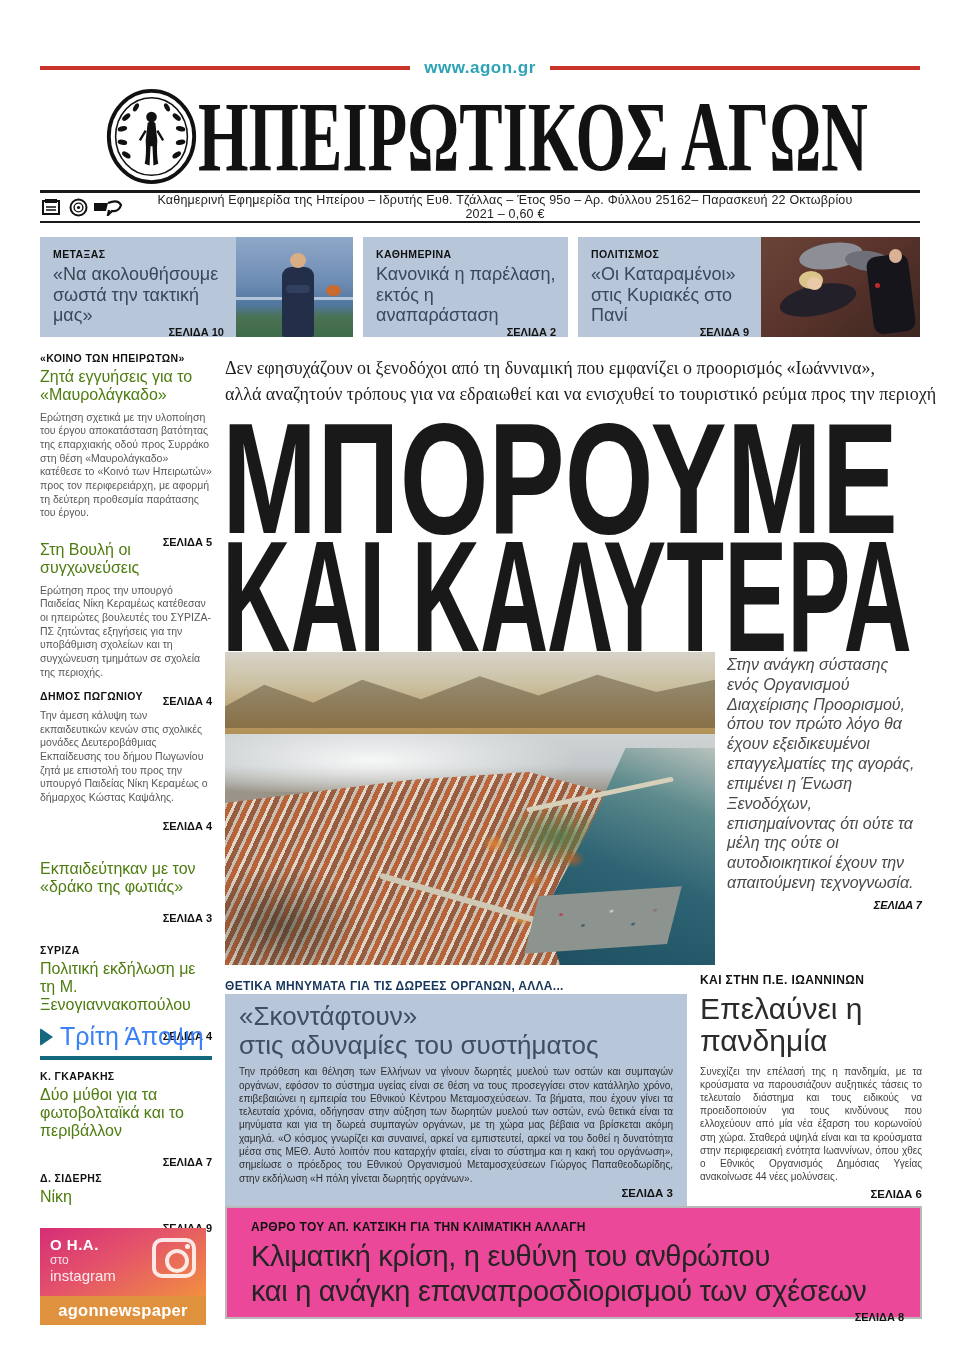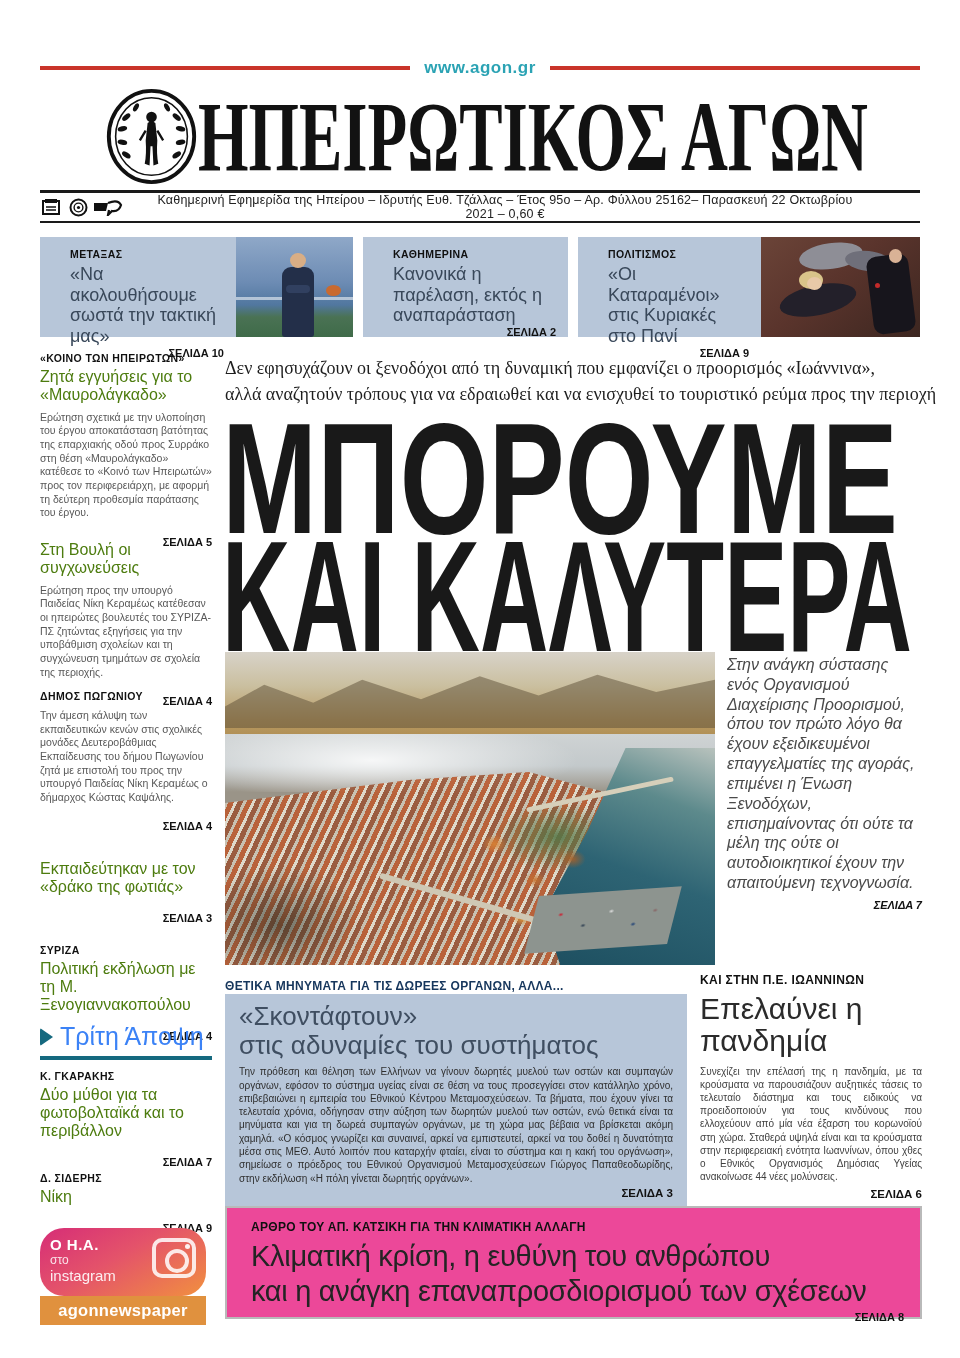--- a/index.html
+++ b/index.html
@@ -16,21 +16,21 @@
   .logo { position:absolute; left:103px; top:88px; width:97px; height:97px; }
   .title-svg { position:absolute; left:196px; top:92px; width:676px; height:90px; }
   .title-svg text { font-family:"Liberation Serif", serif; font-weight:bold; fill:#121212; }
 
   .dateline { position:absolute; left:40px; top:190px; width:880px; height:33px; border-top:3px solid #1a1a1a; border-bottom:2px solid #1a1a1a; display:flex; align-items:center; }
   .dl-icons { display:flex; align-items:center; gap:5px; padding-left:2px; width:110px; }
   .dl-text { flex:1; text-align:center; font-size:12.5px; color:#222; letter-spacing:.2px; padding-right:60px; }
 
   
   .teaser { position:absolute; top:237px; height:100px; background:#b7c6d9; }
-  .teaser .tx { position:absolute; left:0; top:0; bottom:0; padding:11px 12px 9px 30px; display:flex; flex-direction:column; }
+  .teaser .tx { position:absolute; left:0; top:0; bottom:0; padding:11px 12px 9px 13px; display:flex; flex-direction:column; }
   .kick { font-size:10.5px; font-weight:bold; color:#101010; letter-spacing:.4px; }
   .teaser h2 { font-size:18px; line-height:1.15; font-weight:400; color:#39485a; margin-top:4px; }
   .pg { font-size:11px; font-weight:bold; color:#111; text-align:right; margin-top:auto; }
   .t1 { left:40px; width:313px; } .t1 .tx { width:196px; }
   .t2 { left:363px; width:205px; } .t2 .tx { width:100%; }
   .t3 { left:578px; width:342px; } .t3 .tx { width:183px; }
   .tphoto { position:absolute; top:0; right:0; height:100px; overflow:hidden; }
   .t1 .tphoto { width:117px; } .t3 .tphoto { width:159px; }
 
   
@@ -58,21 +58,21 @@
   .lart h3 { font-size:16px; line-height:1.12; font-weight:400; color:#4d7c0f; }
   .lart .body { margin-top:7px; font-size:10.5px; line-height:1.3; color:#585858; }
   .lart .pg { display:block; margin-top:16px; }
 
   .opinion-hd { position:absolute; left:40px; top:1022px; width:172px; border-bottom:4px solid #15697f; padding-bottom:5px; display:flex; align-items:center; gap:7px; }
   .opinion-hd .tri { width:0; height:0; border-left:13px solid #15697f; border-top:9px solid transparent; border-bottom:9px solid transparent; border-radius:2px; }
   .opinion-hd .ttl { font-size:25px; color:#3b82f6; font-weight:400; }
 
   
   .insta { position:absolute; left:40px; top:1228px; width:166px; height:97px; }
-  .insta .top { position:absolute; inset:0 0 29px 0; background:linear-gradient(150deg,#d62d77 0%,#e4536a 45%,#f1903f 100%); color:#fff; padding:8px 10px;border-radius:24px; }
+  .insta .top { position:absolute; inset:0 0 29px 0; background:linear-gradient(150deg,#d62d77 0%,#e4536a 45%,#f1903f 100%); color:#fff; padding:8px 10px; }
   .insta .l1 { font-size:15px; font-weight:bold; letter-spacing:.5px; }
   .insta .l2 { font-size:12px; opacity:.85; }
   .insta .l3 { font-size:15px; opacity:.9; }
   .insta .cam { position:absolute; right:10px; top:10px; width:44px; height:40px; border:4px solid rgba(255,255,255,.85); border-radius:10px; }
   .insta .cam:before { content:""; position:absolute; left:9px; top:7px; width:16px; height:16px; border:4px solid rgba(255,255,255,.85); border-radius:50%; }
   .insta .cam:after { content:""; position:absolute; right:2px; top:2px; width:5px; height:5px; border-radius:50%; background:rgba(255,255,255,.9); }
   .insta .bar { position:absolute; left:0; right:0; bottom:0; height:29px; background:#e0913e; color:#fff; font-weight:bold; font-size:16.5px; text-align:center; line-height:29px; letter-spacing:.3px; }
 
   
   .standfirst { position:absolute; left:225px; top:356px; width:700px; font-family:"Liberation Serif", serif; font-size:18px; line-height:1.42; color:#1e1e1e; white-space:nowrap; }

